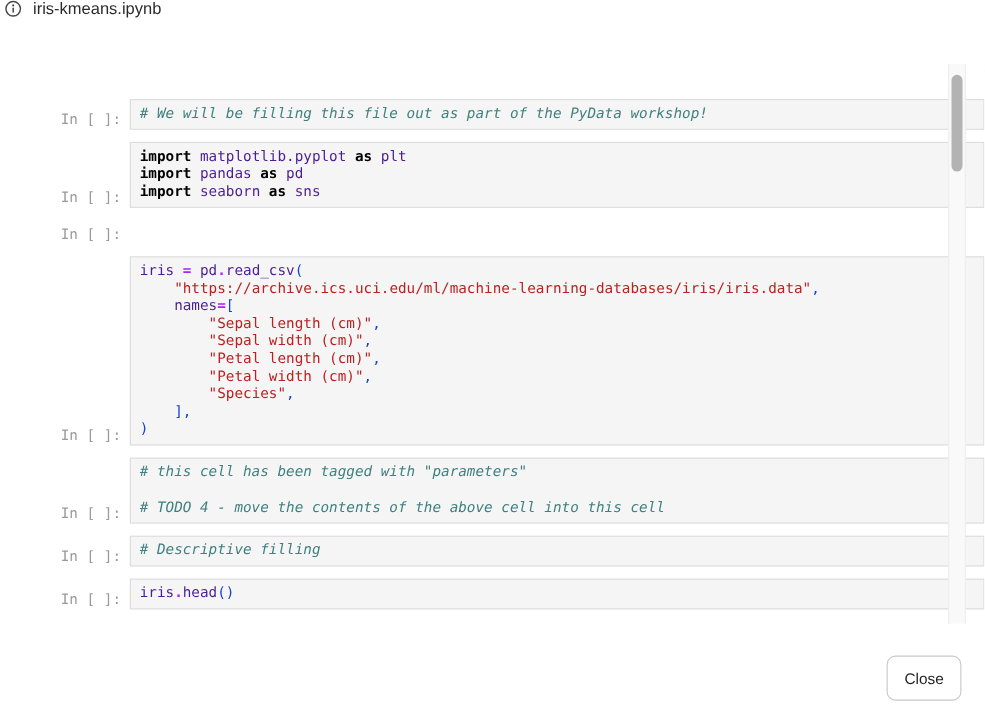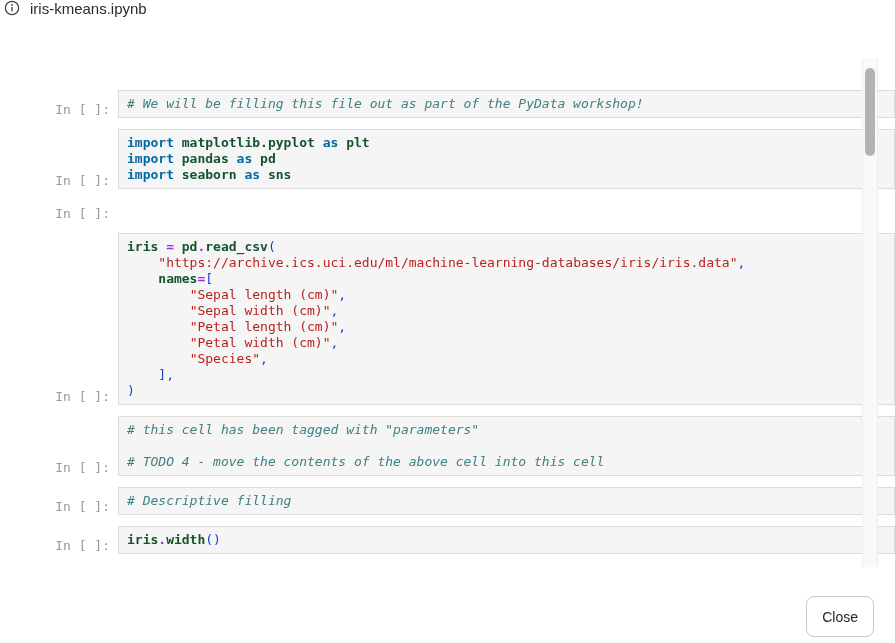--- a/index.html
+++ b/index.html
@@ -25,26 +25,26 @@
     padding-top:6px;box-sizing:border-box;
   }
   .codebox{
     margin-left:8px;width:864px;box-sizing:border-box;
     background:#f5f5f5;border:1px solid #dcdcdc;padding:5px 8px;
   }
   .codebox pre{
     margin:0;font-family:"DejaVu Sans Mono",monospace;font-size:13px;line-height:16px;
     color:#000;white-space:pre;overflow:hidden;
   }
-  .tk-kw{color:#0369a1;font-weight:bold;}
+  .tk-kw{color:#000000;font-weight:bold;}
   .tk-com{color:#408080;font-style:italic;}
   .tk-str{color:#BA2121;}
   .tk-op{color:#AA22FF;font-weight:bold;}
   .tk-pun{color:#1640d0;}
-  .tk-txt{color:#14532d;font-weight:bold;}
+  .tk-txt{color:#4c1d95;}
 
   
   .scroll-track{
     position:absolute;top:58px;right:17px;width:16px;height:509px;
     background:#f9f9f9;border-left:1px solid #ededed;border-right:1px solid #ededed;
     box-sizing:border-box;
   }
   .scroll-thumb{
     position:absolute;top:10px;left:2px;width:10px;height:88px;
     background:#b3b3b3;border-radius:6px;
@@ -101,21 +101,21 @@
       </div>
       <div class="cell">
         <div class="prompt">In [ ]:</div>
         <div class="codebox">
           <pre><div class="line"><span class="tk-com"># Descriptive filling</span></div></pre>
         </div>
       </div>
       <div class="cell">
         <div class="prompt">In [ ]:</div>
         <div class="codebox">
-          <pre><div class="line"><span class="tk-txt">iris</span><span class="tk-op">.</span><span class="tk-txt">width</span><span class="tk-pun">()</span></div></pre>
+          <pre><div class="line"><span class="tk-txt">iris</span><span class="tk-op">.</span><span class="tk-txt">head</span><span class="tk-pun">()</span></div></pre>
         </div>
       </div>
     </div>
 </div>
 
 <div class="scroll-track">
   <div class="scroll-thumb"></div>
 </div>
 
 <button class="close-btn">Close</button>

